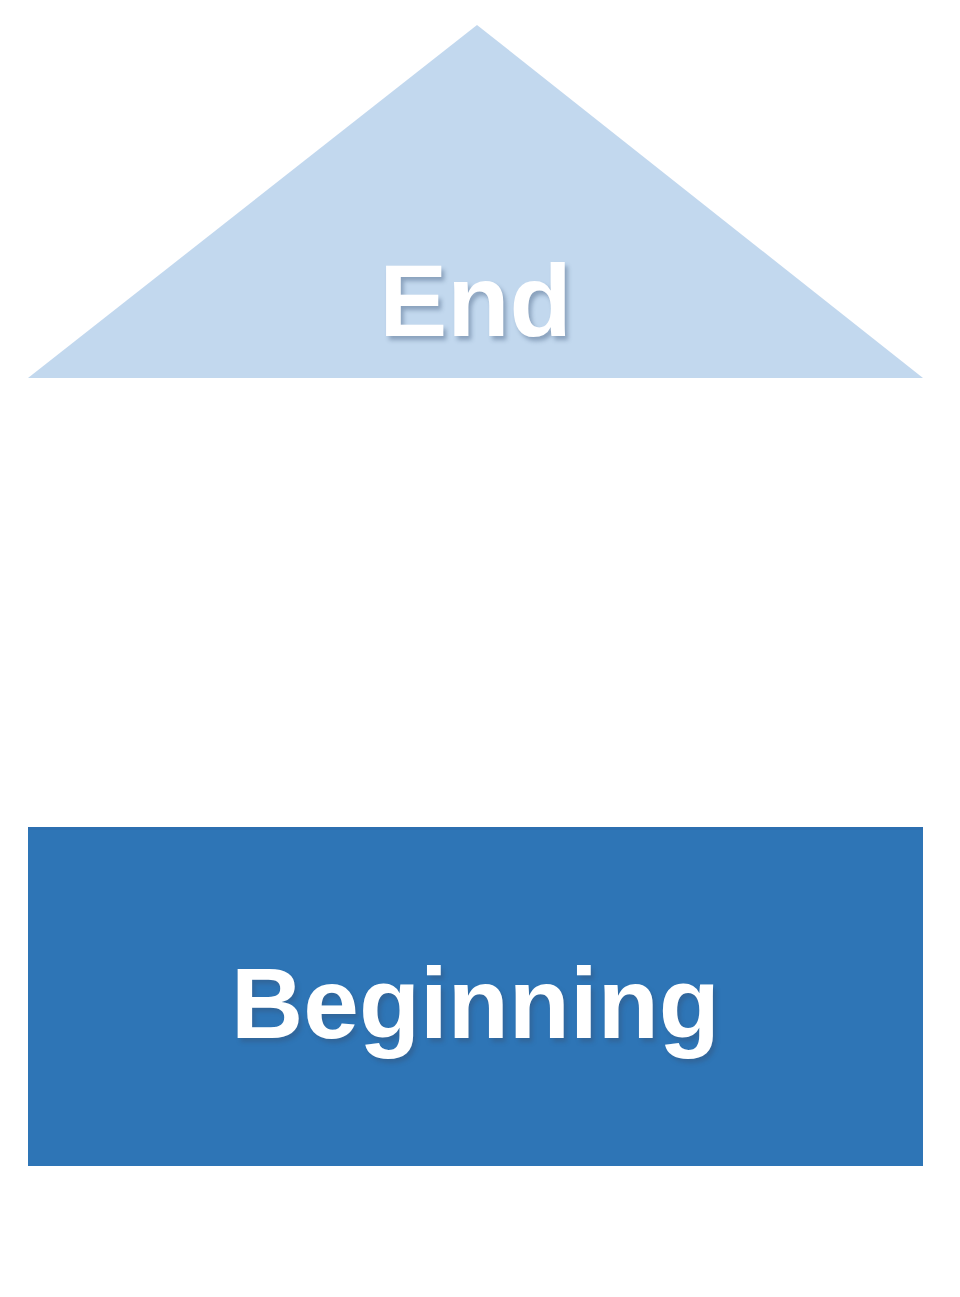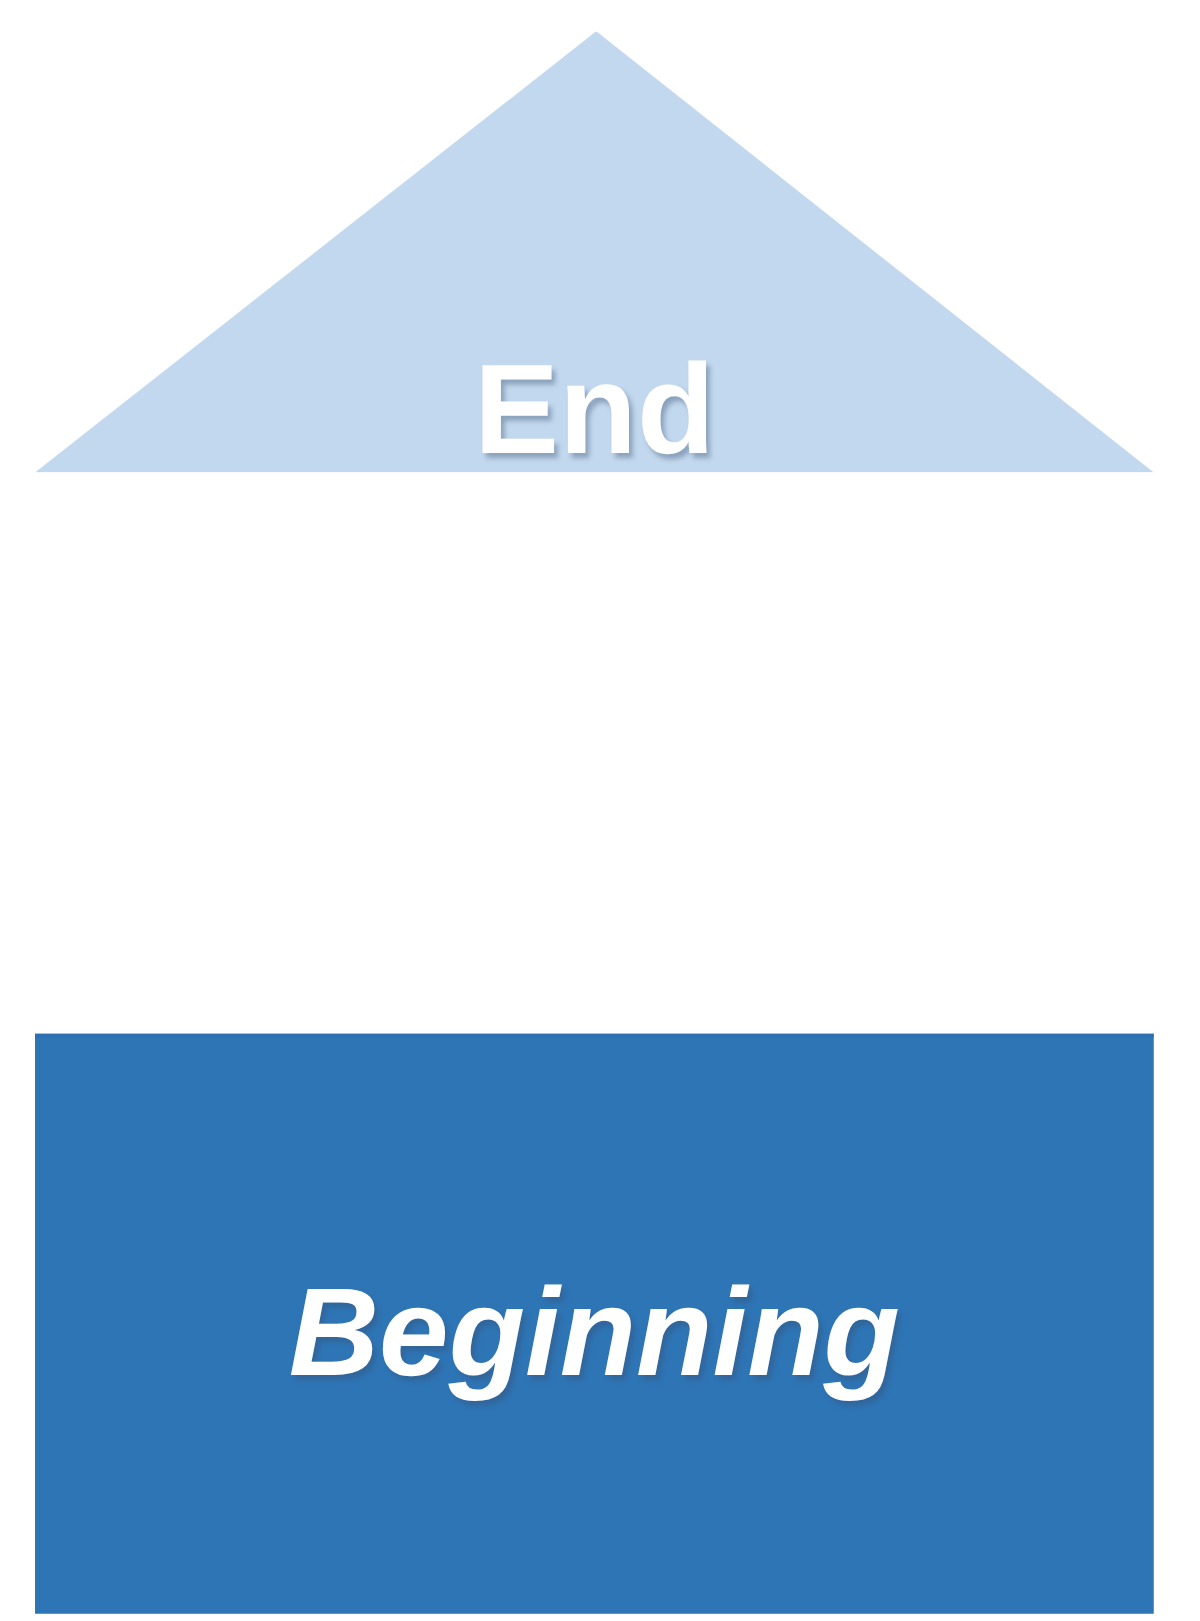--- a/index.html
+++ b/index.html
@@ -38,36 +38,36 @@
     line-height: 1;
     letter-spacing: 0px;
     text-shadow: 3px 4px 4px rgba(55, 80, 115, 0.40);
     white-space: nowrap;
   }
   .section-end {
     top: 0;
     height: 353px;
     clip-path: polygon(449px 0px, 895px 353px, 0px 353px);
     align-items: flex-end;
+    padding-bottom: 26px;
   }
   .section-end .section-label {
     font-size: 102px;
   }
   .section-middle {
     top: 353px;
     height: 449px;
     padding-top: 14px;
     border-bottom: 2px solid #aecfea;
   }
   .section-beginning {
     top: 802px;
-    height: 464px;
+    height: 339px;
     padding-top: 10px;
     border-top: 3px solid #2d6fb0;
-    font-style: italic;
   }
 </style>
 </head>
 <body>
 
 <div class="canvas">
   <div class="diagram">
 
     <div class="section section-end" style="background-color: rgb(194, 216, 238);">
       <span class="section-label">End</span>

